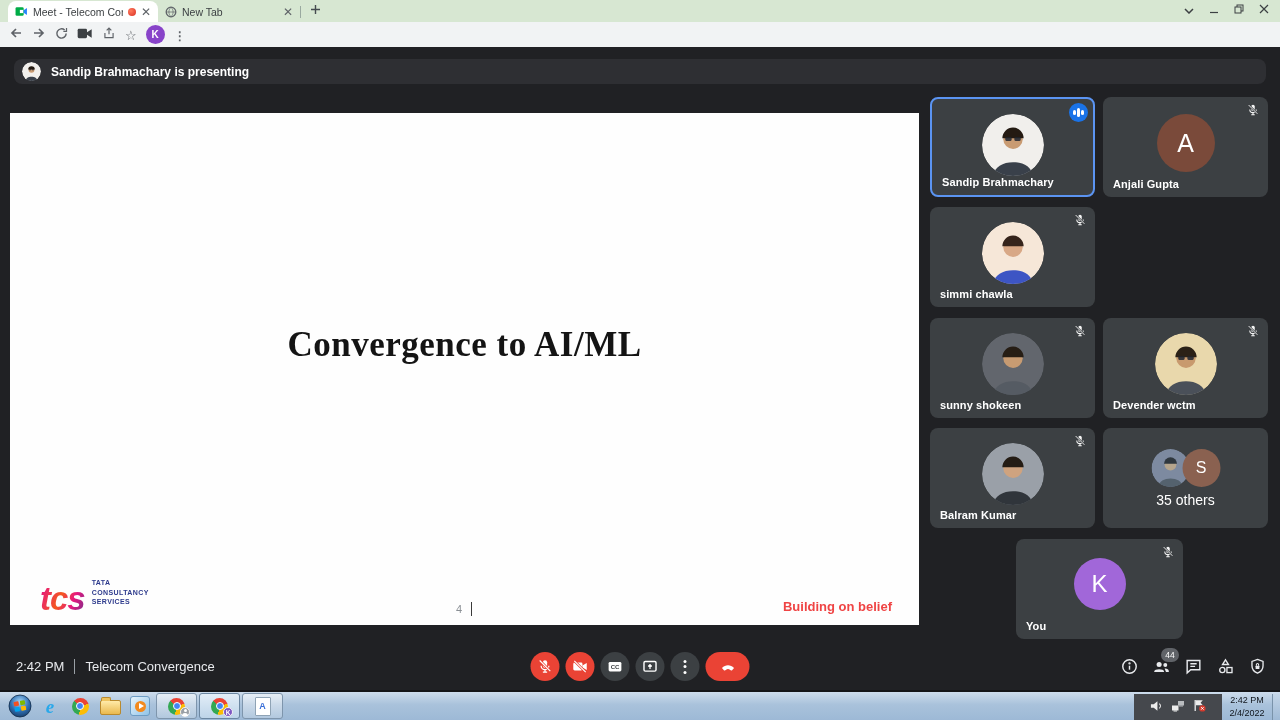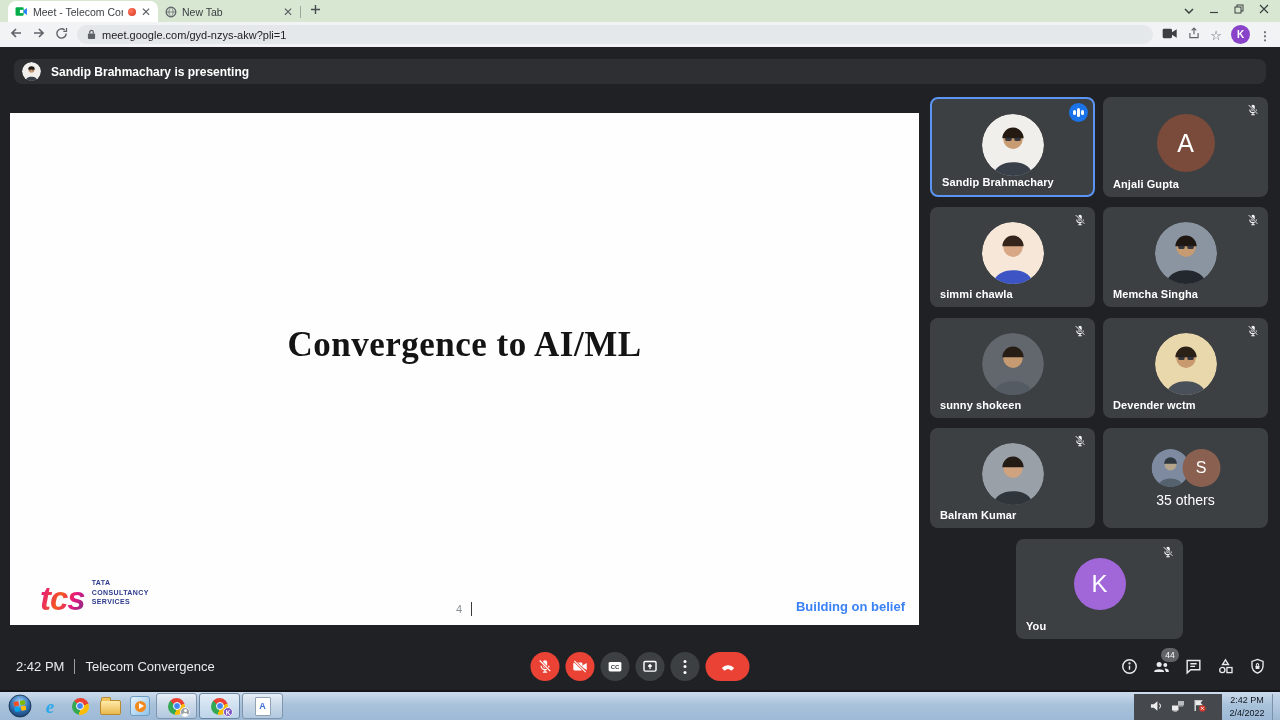--- a/index.html
+++ b/index.html
@@ -44,21 +44,21 @@
     font-family:"Liberation Serif",serif;font-weight:bold;font-size:35px;color:#141414;letter-spacing:.5px;}
   .tcs-logo{position:absolute;left:30px;bottom:13px;display:flex;align-items:center;gap:7px;}
   .tcs-word{font-size:33px;line-height:.8;font-weight:bold;font-style:italic;letter-spacing:-1px;
     background:linear-gradient(115deg,#e6187e 5%,#f4581f 45%,#e6187e 70%,#7b2d8b 100%);
     -webkit-background-clip:text;background-clip:text;color:transparent;margin-top:13px;}
   .tcs-lines{display:flex;flex-direction:column;font-size:7px;font-weight:bold;color:#2d3a8c;
     letter-spacing:.4px;line-height:1.35;}
   .page-num{position:absolute;bottom:9px;left:446px;display:flex;align-items:center;gap:9px;
     font-size:11px;color:#8a8f94;}
   .page-bar{width:0;height:14px;border-left:1.5px solid #3a3a3a;}
-  .tagline{position:absolute;right:14px;bottom:11px;font-size:13px;font-weight:bold;color:#3b82f6;}
+  .tagline{position:absolute;right:27px;bottom:11px;font-size:13px;font-weight:bold;color:#ef4444;}
 
   
   .tile{position:absolute;width:165px;height:100px;background:#3c4043;border-radius:8px;box-sizing:border-box;}
   .tile.speaking{border:2px solid #5b94f2;}
   .pavatar{position:absolute;left:50%;top:15px;transform:translateX(-50%);width:62px;height:62px;
     border-radius:50%;overflow:hidden;}
   .pavatar.letter{display:flex;align-items:center;justify-content:center;color:#fff;font-size:25px;width:58px;height:58px;top:17px;}
   .pavatar svg{display:block;width:100%;height:100%;}
   .tname{position:absolute;left:10px;bottom:7px;font-size:11px;font-weight:bold;color:#fff;letter-spacing:.1px;}
   .mute{position:absolute;top:6px;right:8px;width:14px;height:14px;opacity:.95;}
@@ -179,27 +179,20 @@
     <span><svg width="14" height="14" viewBox="0 0 14 14" fill="none" stroke="#5f6368" stroke-width="1.7">
           <path d="M12 7H3M7 3L3 7l4 4"></path>
         </svg></span>
     <span><svg width="14" height="14" viewBox="0 0 14 14" fill="none" stroke="#5f6368" stroke-width="1.7">
           <path d="M2 7h9M7 3l4 4-4 4"></path>
         </svg></span>
     <span><svg width="13" height="13" viewBox="0 0 14 14" fill="none" stroke="#5f6368" stroke-width="1.6">
           <path d="M12 7a5 5 0 1 1-1.6-3.7"></path>
           <path d="M12.4 1.2v3.4H9" stroke-width="1.3"></path>
         </svg></span>
-    <div class="omnibox">
-      <svg width="9" height="11" viewBox="0 0 10 12">
-          <rect x="1" y="5" width="8" height="6" rx="1" fill="#5f6368"></rect>
-          <path d="M3 5V3.5a2 2 0 0 1 4 0V5" stroke="#5f6368" stroke-width="1.4" fill="none"></path>
-        </svg>
-      <span class="url-text">meet.google.com/gyd-nzys-akw?pli=1</span>
-    </div>
     <span><svg width="16" height="13" viewBox="0 0 24 18" fill="#3c4043">
           <rect x="1" y="2" width="14" height="14" rx="2"></rect>
           <path d="M15 7l7-4.5v13L15 11z"></path>
         </svg></span>
     <span><svg width="14" height="14" viewBox="0 0 24 24" fill="none" stroke="#5f6368" stroke-width="2">
           <path d="M5 12v8h14v-8"></path>
           <path d="M12 14V4M8 7.5L12 3.5l4 4"></path>
         </svg></span>
     <span class="star-ic"></span>
     <span class="profile-chip">K</span>
@@ -280,40 +273,20 @@
           <svg viewBox="0 0 64 64" width="100%" height="100%">
             <circle cx="32" cy="32" r="32" fill="#f6e7d8"></circle>
             <path d="M12 64 C12 45 52 45 52 64 Z" fill="#3d55c4"></path>
             <circle cx="32" cy="26" r="10" fill="#d8a886"></circle>
             <path d="M21 25 A11 11 0 0 1 43 25 Z" fill="#35241b"></path>
           </svg>
         </span>
       <span class="tname">simmi chawla</span>
     </div>
 
-    <div class="tile" style="left:1103px;top:160px;">
-      <span class="mute"><svg viewBox="0 0 24 24">
-            <path d="M12 3a3 3 0 0 1 3 3v5a3 3 0 0 1-6 0V6a3 3 0 0 1 3-3z" fill="#fff"></path>
-            <path d="M6.5 11a5.5 5.5 0 0 0 11 0" stroke="#fff" stroke-width="1.8" fill="none"></path>
-            <path d="M12 16.5V20M9 20h6" stroke="#fff" stroke-width="1.8"></path>
-            <line x1="4.5" y1="3.5" x2="19.5" y2="18.5" stroke="#3c4043" stroke-width="3.6"></line>
-            <line x1="4.5" y1="3.5" x2="19.5" y2="18.5" stroke="#fff" stroke-width="1.6"></line>
-          </svg></span>
-      <span class="pavatar">
-          <svg viewBox="0 0 64 64" width="100%" height="100%">
-            <circle cx="32" cy="32" r="32" fill="#8b95a1"></circle>
-            <path d="M12 64 C12 45 52 45 52 64 Z" fill="#23272e"></path>
-            <circle cx="32" cy="26" r="10" fill="#c79b72"></circle>
-            <path d="M21 25 A11 11 0 0 1 43 25 Z" fill="#1f1812"></path>
-            <rect x="24" y="24" width="6.6" height="3.8" rx="1.2" fill="#1d2430" opacity=".85"></rect>
-            <rect x="33.4" y="24" width="6.6" height="3.8" rx="1.2" fill="#1d2430" opacity=".85"></rect>
-          </svg>
-        </span>
-      <span class="tname">Memcha Singha</span>
-    </div>
 
     <div class="tile" style="left:1103px;top:271px;">
       <span class="mute"><svg viewBox="0 0 24 24">
             <path d="M12 3a3 3 0 0 1 3 3v5a3 3 0 0 1-6 0V6a3 3 0 0 1 3-3z" fill="#fff"></path>
             <path d="M6.5 11a5.5 5.5 0 0 0 11 0" stroke="#fff" stroke-width="1.8" fill="none"></path>
             <path d="M12 16.5V20M9 20h6" stroke="#fff" stroke-width="1.8"></path>
             <line x1="4.5" y1="3.5" x2="19.5" y2="18.5" stroke="#3c4043" stroke-width="3.6"></line>
             <line x1="4.5" y1="3.5" x2="19.5" y2="18.5" stroke="#fff" stroke-width="1.6"></line>
           </svg></span>
       <span class="pavatar">

